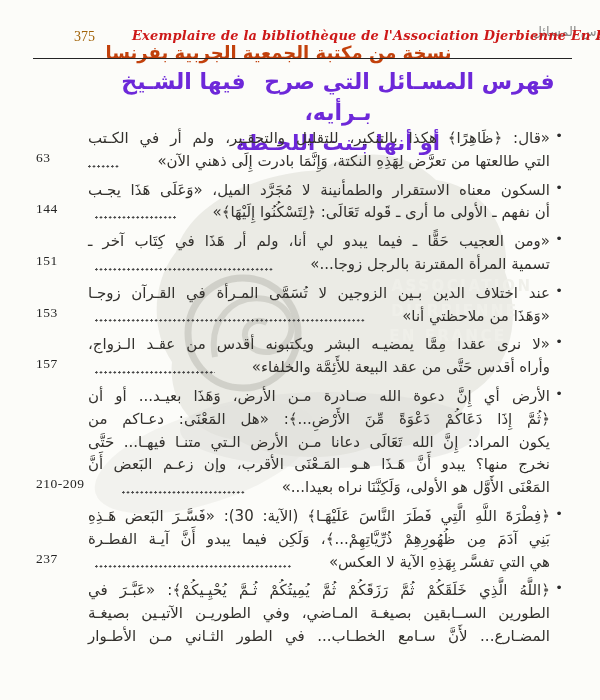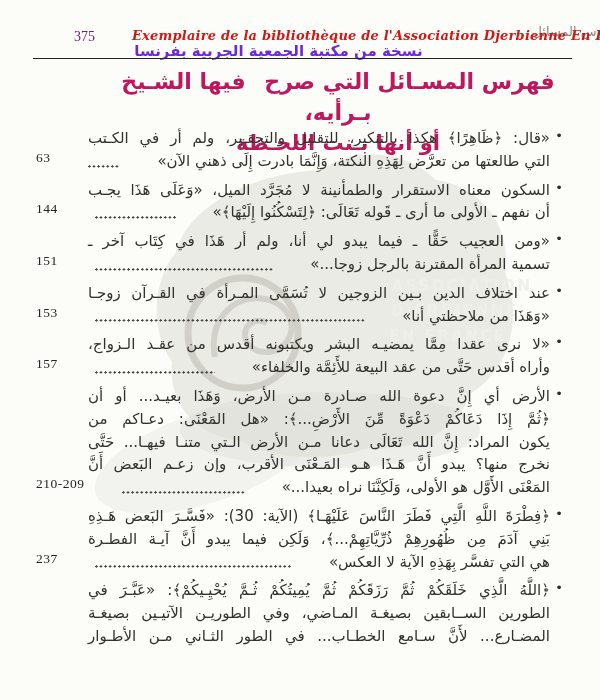--- a/index.html
+++ b/index.html
@@ -2,32 +2,32 @@
 <html lang="ar"><head>
 <meta charset="utf-8">
 <style>
   html,body{margin:0;padding:0;}
   .page{position:relative;width:600px;height:700px;background:#fcfcf9;overflow:hidden;
         font-family:"DejaVu Sans",sans-serif;color:#32302c;}
   .wm{position:absolute;top:0;left:0;z-index:0;}
   .content{position:absolute;inset:0;z-index:2;}
 
   
-  .folio{position:absolute;top:29px;left:74px;font:14px "Liberation Serif",serif;color:#701a75;}
+  .folio{position:absolute;top:29px;left:74px;font:14px "Liberation Serif",serif;color:#a16207;}
   .stampfr{position:absolute;top:28px;left:132px;white-space:nowrap;
            font:italic bold 13px "DejaVu Serif",serif;color:#cd1818;letter-spacing:.2px;}
   .ghost{position:absolute;top:24px;right:-16px;width:96px;direction:rtl;font-size:13px;
          color:#3a3a3a;opacity:.6;white-space:nowrap;}
   .stampar{position:absolute;top:42px;left:0;width:557px;text-align:center;
-           font-weight:bold;font-size:15px;color:#6d28d9;}
+           font-weight:bold;font-size:18px;color:#c2410c;}
   .hrule{position:absolute;top:58px;left:33px;right:28px;border-top:1.6px solid #242424;}
 
   
   .title{position:absolute;top:66px;left:110px;right:34px;text-align:center;direction:rtl;
-         font-weight:bold;color:#be185d;}
+         font-weight:bold;color:#6d28d9;}
   .title .t1{font-size:22px;line-height:31px;}
   .title .t2{font-size:21px;line-height:30px;}
 
   
   .entries{position:absolute;top:127px;left:36px;width:530px;direction:rtl;}
   .entry{position:relative;padding-right:16px;margin-bottom:6px;}
   .bullet{position:absolute;right:3px;top:1px;font-size:13px;color:#2c2c2c;}
   .bline{direction:rtl;text-align:justify;text-align-last:justify;
          font-size:15px;line-height:22.8px;padding-right:0;padding-left:0;margin-right:0;
          margin-left:0;color:#33312d;}

